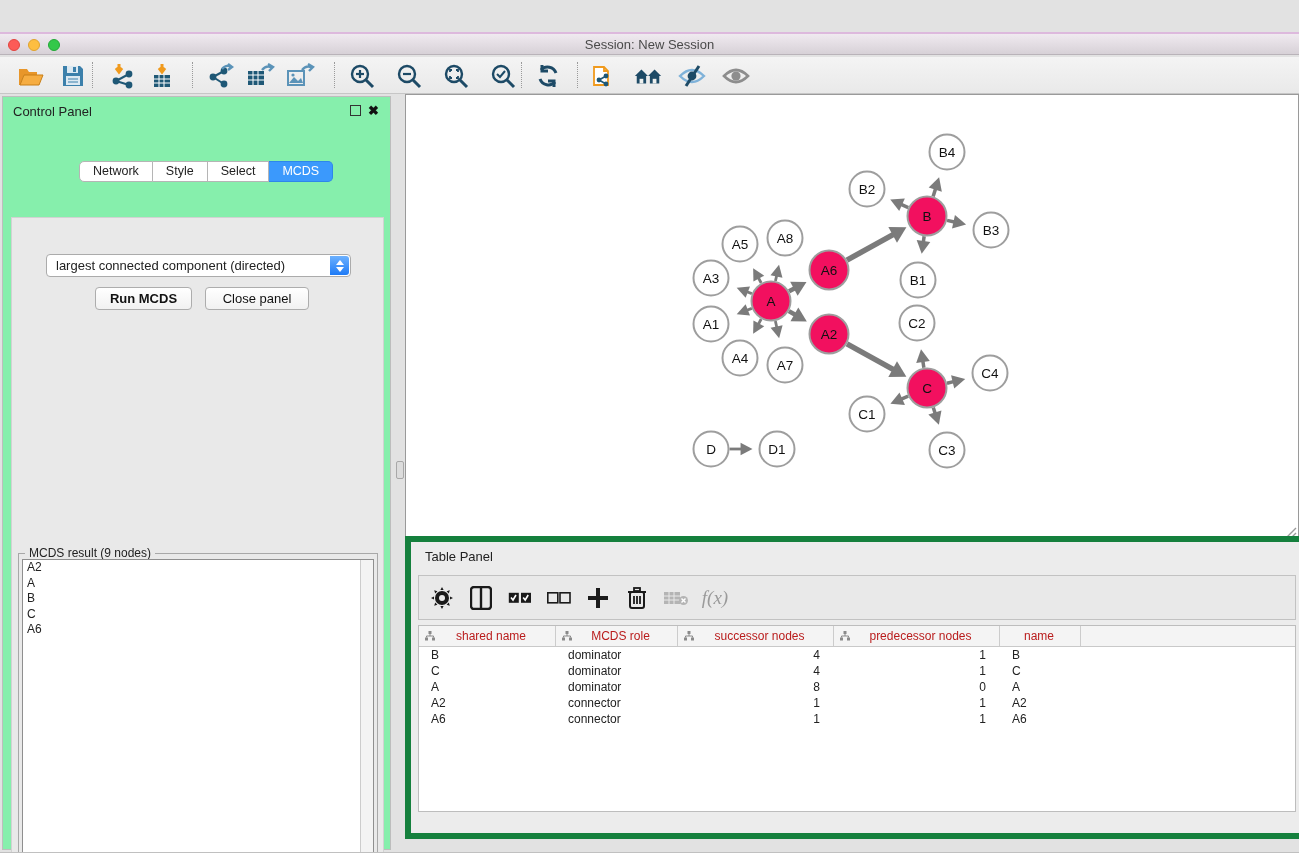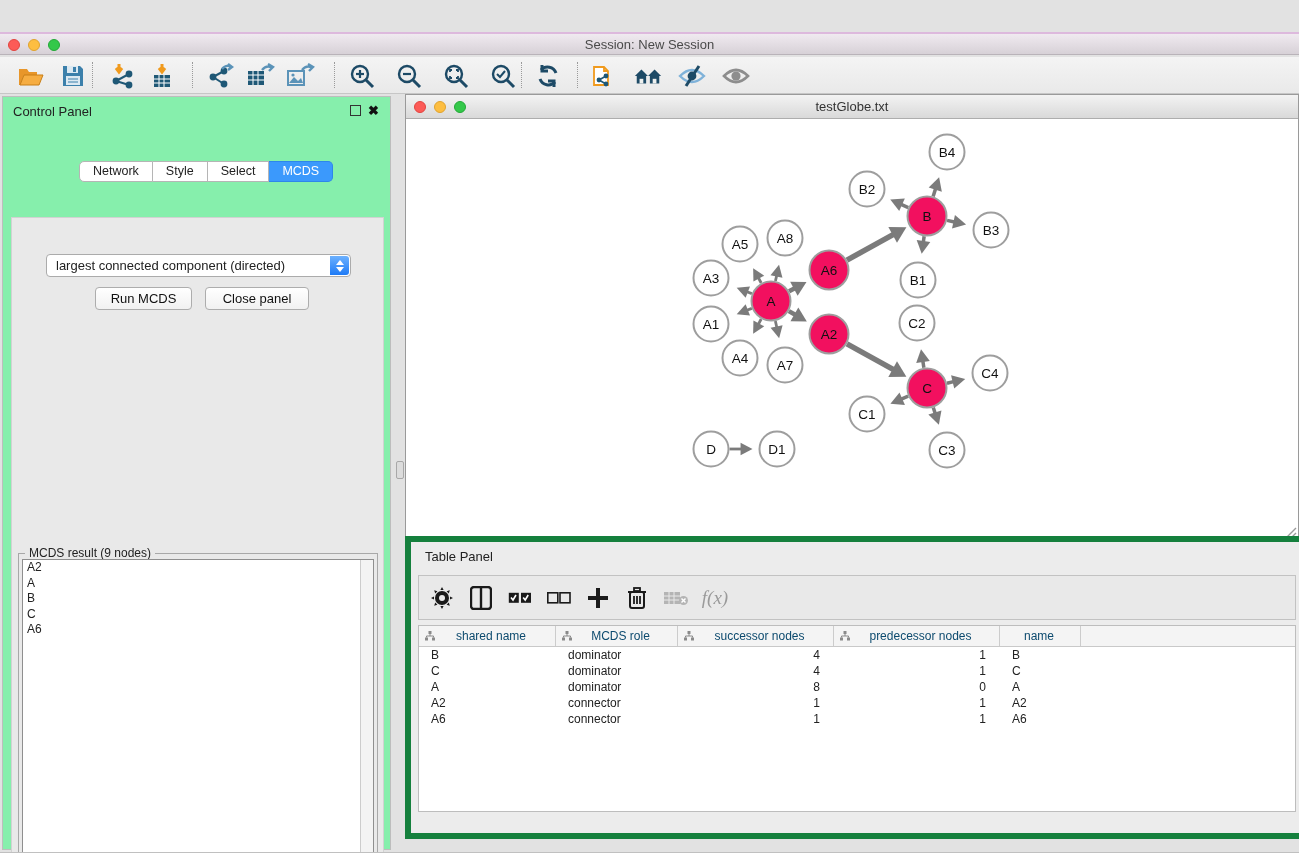--- a/index.html
+++ b/index.html
@@ -84,21 +84,21 @@
   
   #table-panel { left:405px; top:504px; width:1036px; height:303px; background:#ececec; border:6px solid #15803d; }
   #tp-toolbar { position:absolute; left:7px; top:33px; width:878px; height:45px;
     background:#e9e9e9; border:1px solid #c2c2c2; display:flex; align-items:center; padding-left:10px; gap:13px; }
   .tp-ico { width:26px; height:26px; display:flex; align-items:center; justify-content:center; cursor:pointer; }
   .fx { font-family:"Liberation Serif", serif; font-style:italic; font-size:19px; color:#9a9a9a; }
 
   #node-table { position:absolute; left:7px; top:83px; width:878px; height:187px; background:#fff; border:1px solid #bdbdbd; }
   .thead { display:flex; height:21px; background:#f4f4f4; border-bottom:1px solid #c9c9c9; }
   .th { display:flex; align-items:center; border-right:1px solid #cccccc; font-size:12px;
-    color:#0c4a6e; padding-left:6px; cursor:pointer; }
+    color:#b91c1c; padding-left:6px; cursor:pointer; }
   .th .lbl { flex:1; text-align:center; padding-right:8px; }
   .trow { display:flex; height:16px; cursor:default; }
   .td { font-size:12px; line-height:16px; overflow:hidden; white-space:nowrap; }
   .td.l { padding-left:12px; text-align:left; }
   .td.r { padding-right:14px; text-align:right; }
 
   
   #statusbar { left:0; top:820px; width:1299px; height:27px; background:#ececec; border-top:1px solid #c0c0c0; }
   #list-btn { position:absolute; left:10px; top:2px; width:27px; height:23px; background:#f5f5f5;
     border:1px solid #b0b0b0; border-radius:3px; display:flex; align-items:center; justify-content:center; cursor:pointer; }
@@ -294,49 +294,41 @@
   </div>
 
   <div id="cp-content">
     <div id="criterion">
       <span>largest connected component (directed)</span>
       <span class="stepper">
           <span class="chev-up"></span>
           <span class="chev-dn"></span>
         </span>
     </div>
-    <div class="btn" style="left:83px; top:69px; width:97px;">Run MCDS</div>
+    <div class="btn" style="left:83px; top:69px; width:97px;font-weight:bold;">Run MCDS</div>
     <div class="btn" style="left:193px; top:69px; width:104px;">Close panel</div>
 
     <div id="mcds-group">
       <div id="mcds-legend">MCDS result (9 nodes)</div>
       <div id="mcds-list">
         <div class="item">A2</div>
         <div class="item">A</div>
         <div class="item">B</div>
         <div class="item">C</div>
         <div class="item">A6</div>
         <div id="mcds-scroll"></div>
       </div>
     </div>
   </div>
 </div>
 
 <div class="abs grip-v"></div>
 <div class="abs grip-h"></div>
 
 <div id="net-window" class="abs">
-  <div id="net-titlebar">
-    <div class="lights" style="top:6px;">
-      <div class="light red"></div>
-      <div class="light yellow"></div>
-      <div class="light green"></div>
-    </div>
-    <div class="title">testGlobe.txt</div>
-  </div>
   <svg id="graph-svg" width="892" height="422" viewBox="0 0 892 422">
       <line x1="345.858204595308" y1="189.33768823846526" x2="340.87452582674473" y2="191.2480984330812" stroke="#7b7b7b" stroke-width="2.8"></line>
       <polygon points="330.67801822580634,195.15675968010757 339.61054483262353,185.15696126121415 344.00599905547006,196.62336358168332" fill="#7b7b7b"></polygon>
       <line x1="345.858204595308" y1="174.66231176153474" x2="340.87452582674473" y2="172.7519015669188" stroke="#7b7b7b" stroke-width="2.8"></line>
       <polygon points="330.67801822580634,168.84324031989243 344.00599905547006,167.37663641831668 339.61054483262353,178.84303873878585" fill="#7b7b7b"></polygon>
       <line x1="355.20567508834534" y1="163.9910800011511" x2="352.3559982002816" y2="158.75135152955005" stroke="#7b7b7b" stroke-width="2.8"></line>
       <polygon points="347.13872854002454,149.15830731552904 358.2276613078224,156.6963156779056 347.4398789865607,162.56335518596023" fill="#7b7b7b"></polygon>
       <line x1="369.44707438528246" y1="161.98816526622898" x2="370.6655318106072" y2="156.5051068522675" stroke="#7b7b7b" stroke-width="2.8"></line>
       <polygon points="373.03441240998694,145.8451441550587 376.44238990231804,158.813246923458 364.4548128032591,156.14934090144487" fill="#7b7b7b"></polygon>
       <line x1="355.20567508834534" y1="200.0089199988489" x2="352.3559982002816" y2="205.24864847044995" stroke="#7b7b7b" stroke-width="2.8"></line>

